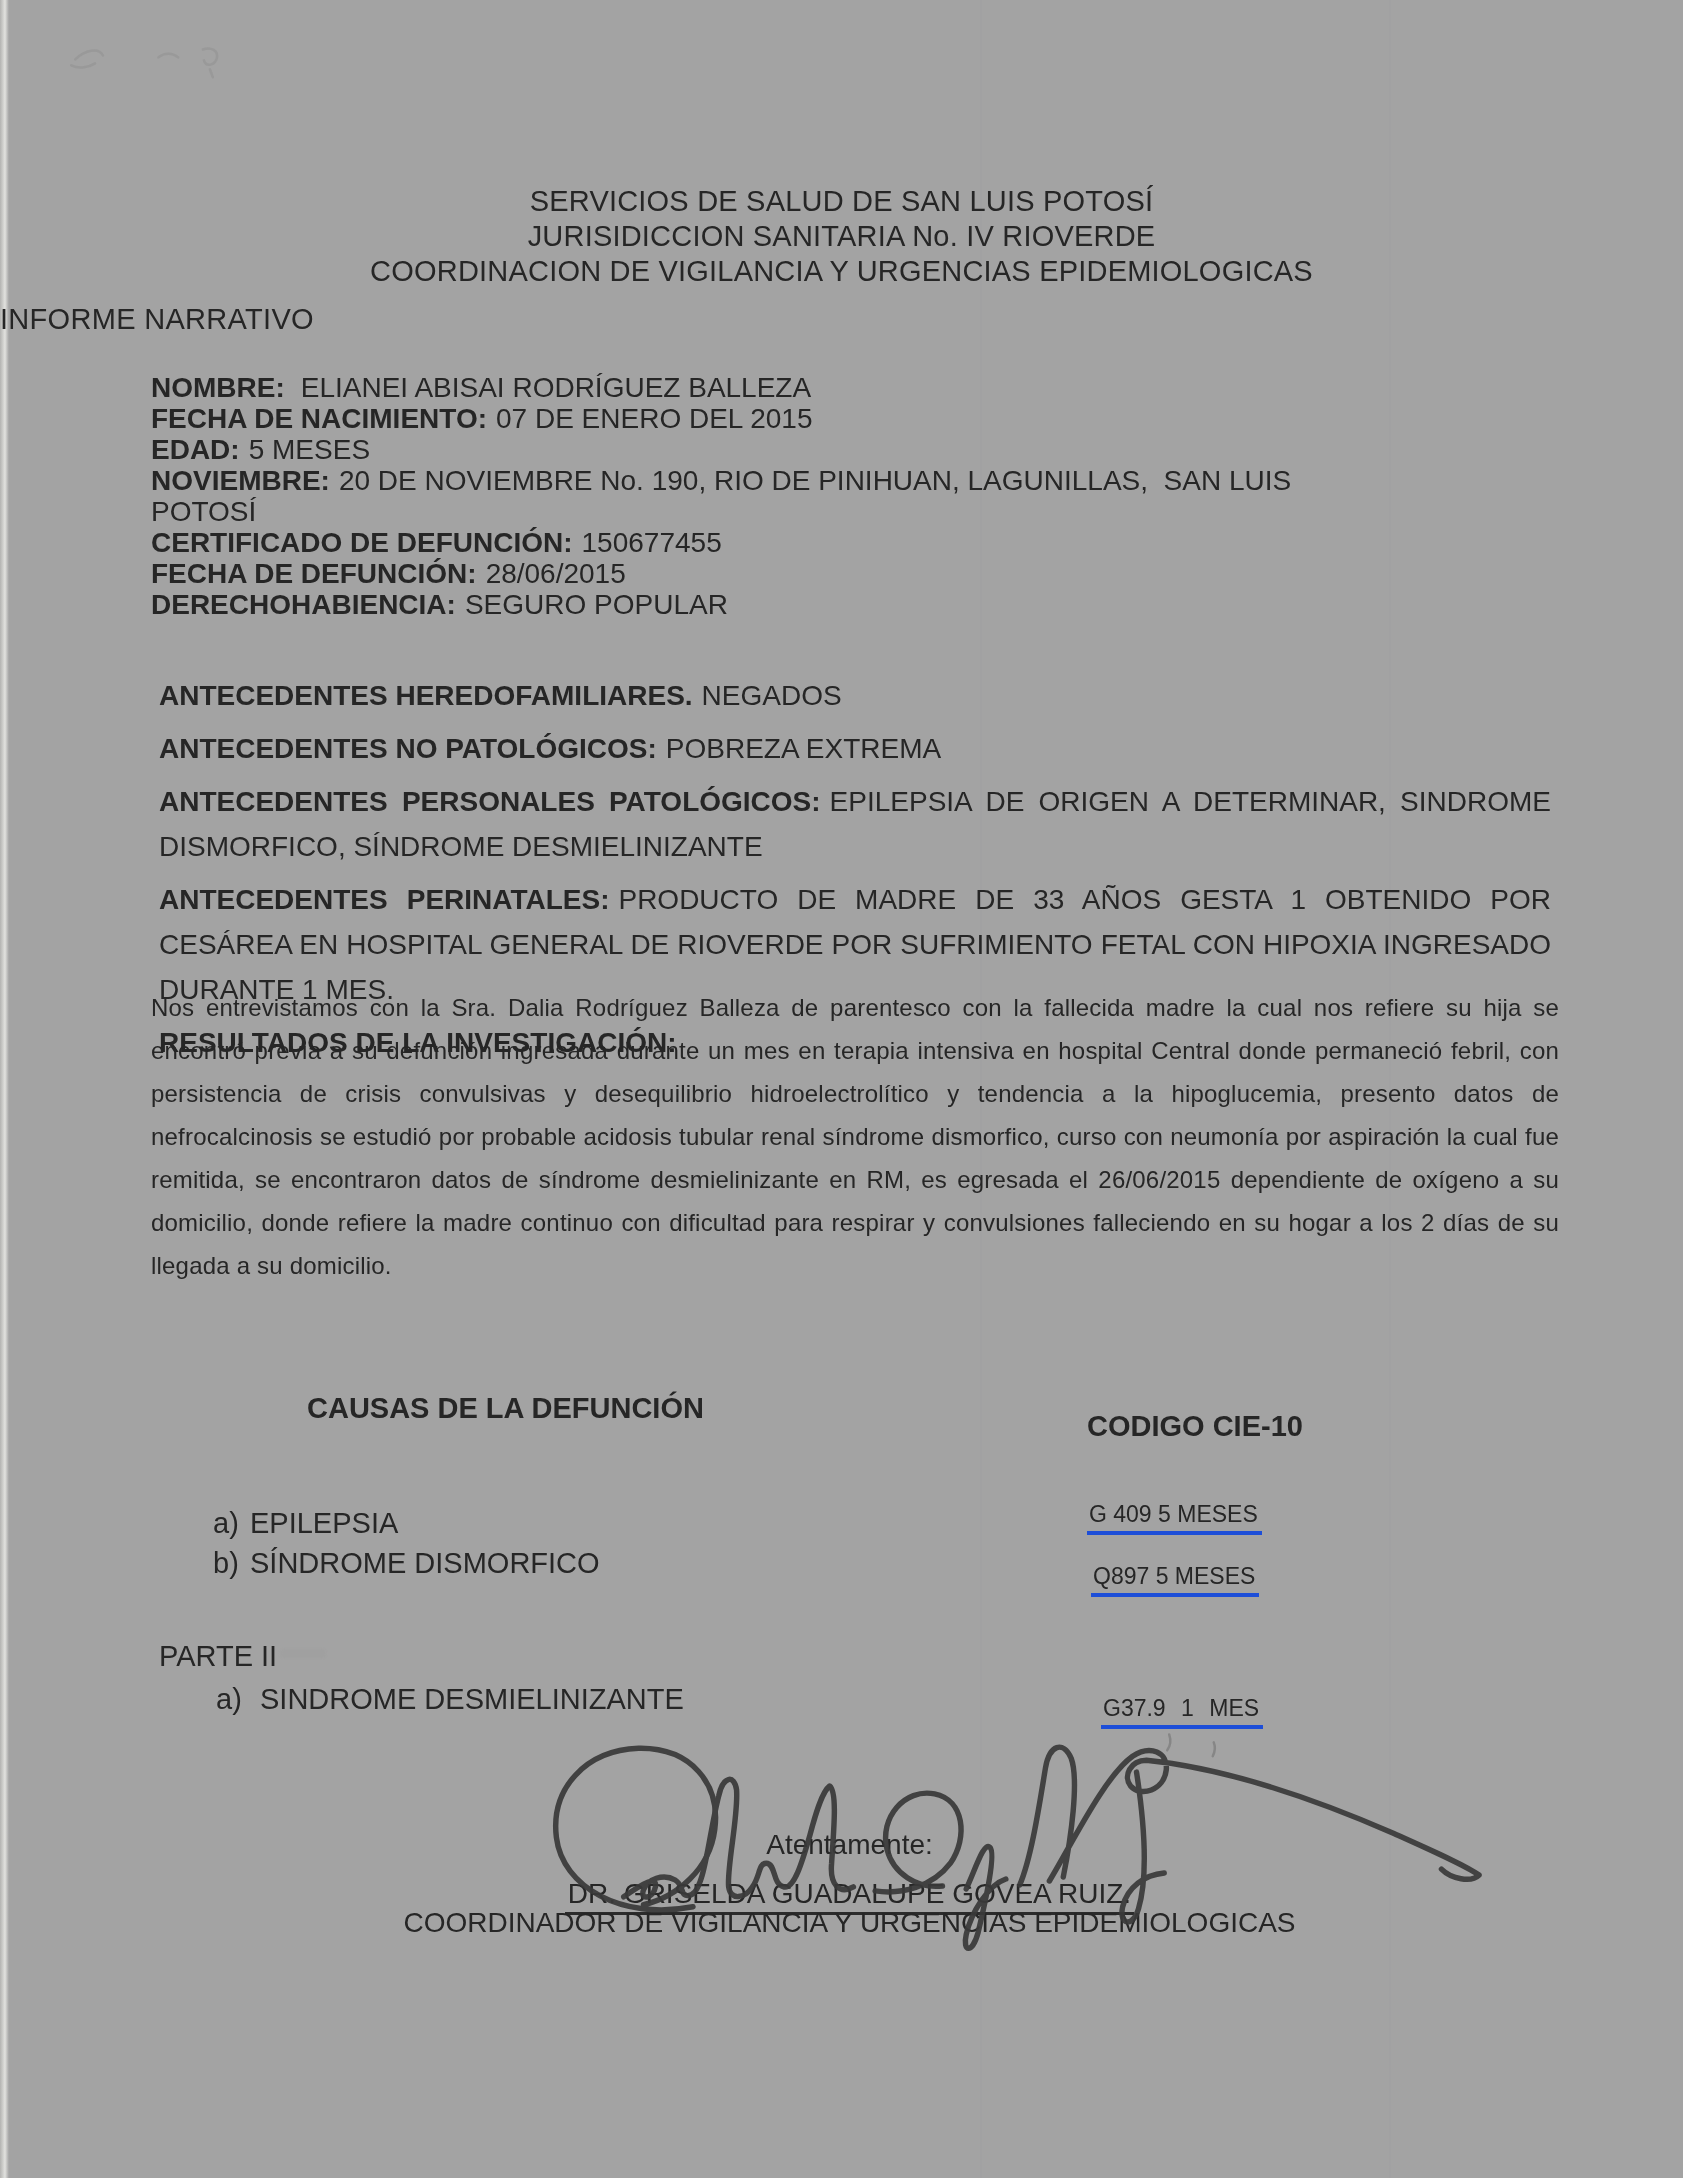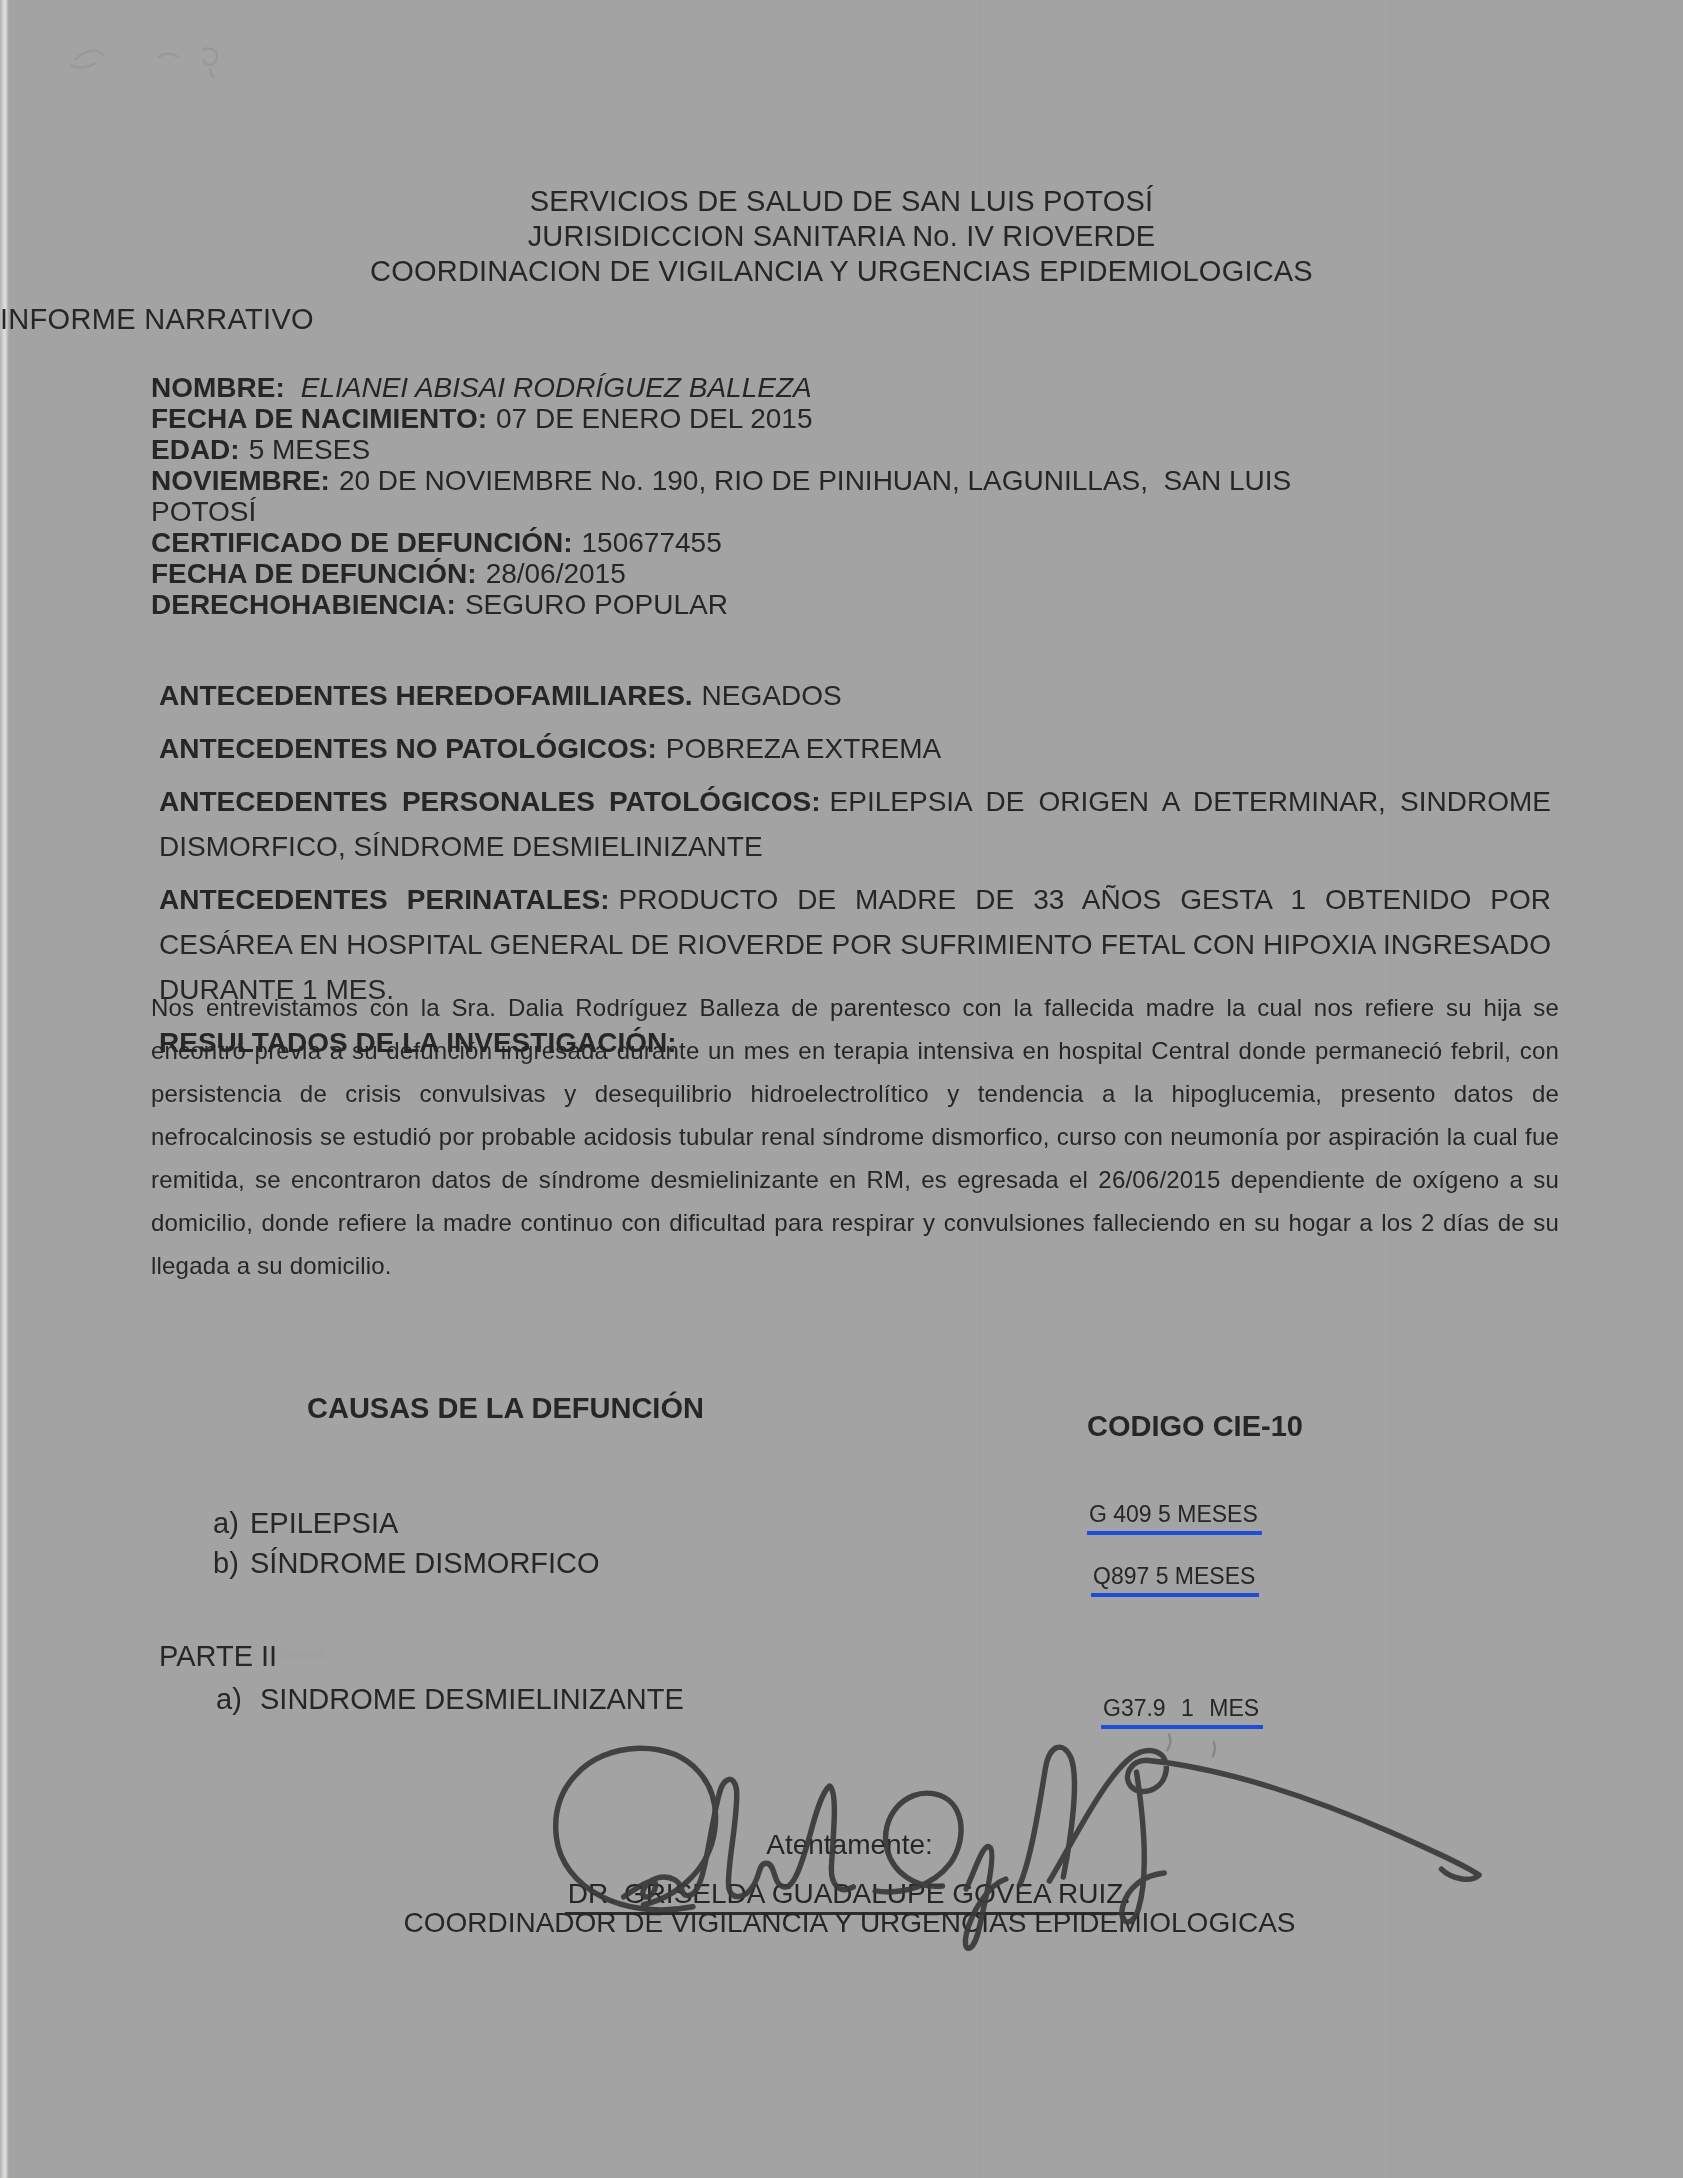--- a/index.html
+++ b/index.html
@@ -19,21 +19,21 @@
   .hdr{position:absolute;top:184px;left:0;width:1683px;text-align:center;
     font-size:29px;line-height:35px;letter-spacing:0.2px;}
   .subtitle{position:absolute;top:303px;left:0;width:1683px;text-align:left;
     font-size:29px;letter-spacing:0.3px;}
   
   .patient{position:absolute;top:372px;left:151px;width:1408px;
     font-size:28px;line-height:31px;}
   .patient p{margin:0;white-space:pre-wrap;}
   .lab{font-weight:bold;}
   .val{margin-left:9px;}
-  .italic{font-style:italic;margin-left:16px;text-align:right;}
+  .italic{margin-left:16px;text-align:right;}
   
   .ants{position:absolute;top:665px;left:151px;width:1408px;
     font-size:28px;line-height:45px;}
   .ants p{margin:8px;text-align:justify;}
   .ants p.nojust{text-align:left;}
   
   .narrative{position:absolute;top:986px;left:151px;width:1408px;
     font-size:24px;line-height:43px;text-align:justify;letter-spacing:0.2px;}
   
   .c-head-l{position:absolute;left:307px;top:1392px;font-size:29px;font-weight:bold;}

